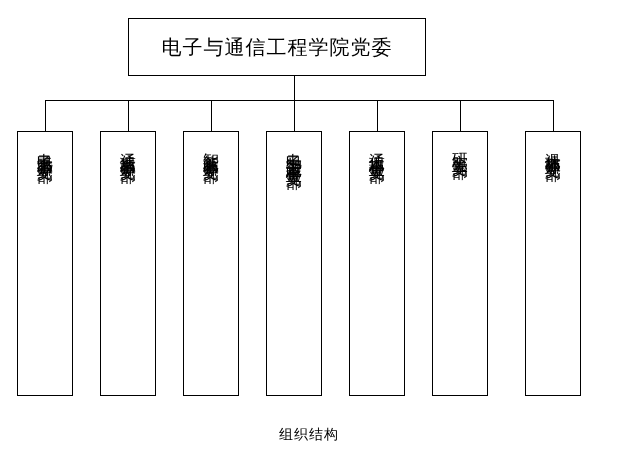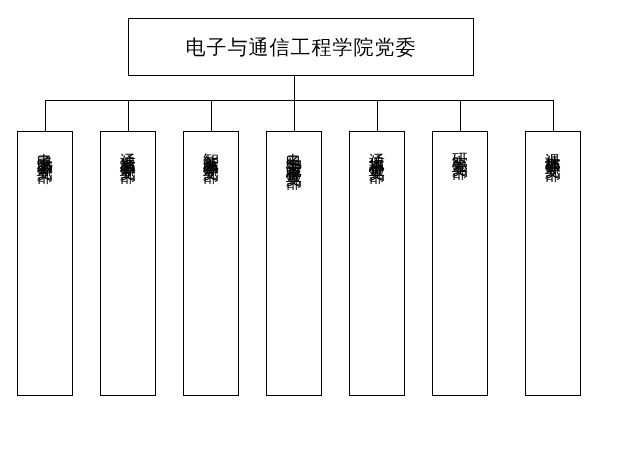--- a/index.html
+++ b/index.html
@@ -22,21 +22,21 @@
     top: 0;
     width: 618px;
     height: 464px;
   }
 
   
   .root-box {
     position: absolute;
     left: 128px;
     top: 18px;
-    width: 346px;
+    width: 298px;
     height: 58px;
     border: 1px solid #000000;
     box-sizing: border-box;
     display: flex;
     align-items: center;
     justify-content: center;
     background: #ffffff;
   }
   .root-box .root-label {
     font-size: 20px;
@@ -133,14 +133,15 @@
   <div class="leaf-box" style="left:349px;">
     <span class="leaf-text">通信本科生党支部</span>
   </div>
   <div class="leaf-box" style="left:432px;">
     <span class="leaf-text">研究生党支部</span>
   </div>
   <div class="leaf-box" style="left:525px;">
     <span class="leaf-text">退休教师党支部</span>
   </div>
 
+  <div class="caption">组织结构</div>
 
 </div>
 
 </body></html>

